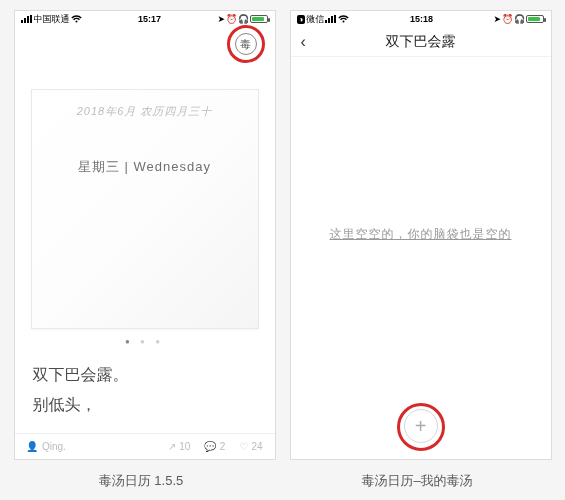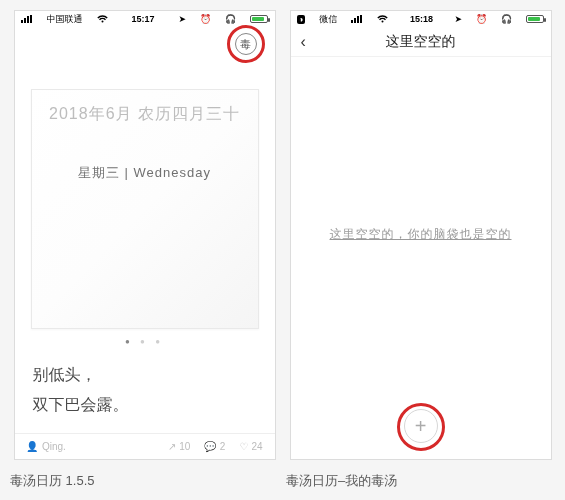--- a/index.html
+++ b/index.html
@@ -33,21 +33,21 @@
     align-items: center;
     justify-content: space-between;
     padding: 0 6px;
     font-size: 9px;
     color: #000;
     background: #fff;
   }
   .status-left, .status-right {
     display: flex;
     align-items: center;
-    gap: 14px;
+    gap: 1px;
   }
   .signal-icon, .wifi-icon, .battery-icon {
     display: inline-flex;
     align-items: center;
   }
   .battery {
     width: 18px; height: 8px;
     border: 1px solid #555;
     border-radius: 2px;
     position: relative;
@@ -93,23 +93,24 @@
     margin: 62px 16px 0 16px;
     height: 240px;
     background: linear-gradient(135deg, #ffffff 0%, #fdfdfd 50%, #f5f5f5 100%);
     border: 1px solid #e9e9e9;
     box-shadow: 0 1px 2px rgba(0,0,0,0.04);
     text-align: center;
     padding-top: 14px;
     position: relative;
   }
   .date-line {
-    font-size: 16px;
+    font-size: 11px;
     color: #bdbdbd;
     letter-spacing: 1px;
+    font-style: italic;
   }
   .big-num {
     font-size: 82px;
     font-weight: 200;
     color: #555;
     line-height: 1.1;
     margin-top: 16px;
   }
   .weekday {
     font-size: 13px;
@@ -191,20 +192,21 @@
   }
   
   .captions {
     display: flex;
     gap: 14px;
     padding: 0 10px;
     width: 100%;
   }
   .caption {
     width: 262px;
+    text-align: center;
     font-size: 13px;
     color: #5a5a5a;
     margin-top: 6px;
   }
 </style>
 </head>
 <body>
 
 <div class="screens">
 
@@ -242,22 +244,22 @@
     </div>
     <div class="red-circle" style="top:14px; right:10px; width:38px; height:38px"></div>
 
     <div class="card">
       <div class="date-line">2018年6月   农历四月三十</div>
       <div class="weekday">星期三   |   Wednesday</div>
     </div>
     <div class="dots"><span class="active">●</span> ● ●</div>
 
     <div class="quote">
+      <div>双下巴会露。</div>
       <div>别低头，</div>
-      <div>双下巴会露。</div>
     </div>
 
     <div class="bottom-bar">
       <div class="bb-item">
         <span>👤</span>
         <span>Qing.</span>
       </div>
       <div class="bb-right">
         <div class="bb-item">
           <span>↗</span>
@@ -300,21 +302,21 @@
         <span>⏰</span>
         <span>🎧</span>
         <span class="battery">
             <span class="battery-fill"></span>
           </span>
       </div>
     </div>
 
     <div class="nav-bar">
       <span class="back-btn">‹</span>
-      <span>这里空空的</span>
+      <span>双下巴会露</span>
     </div>
 
     <div class="empty-text">这里空空的，你的脑袋也是空的</div>
 
     <div class="add-btn">
       <span>+</span>
     </div>
     <div class="red-circle" style="bottom:8px; left:50%; transform:translateX(-50%); width:48px; height:48px"></div>
   </div>
 

